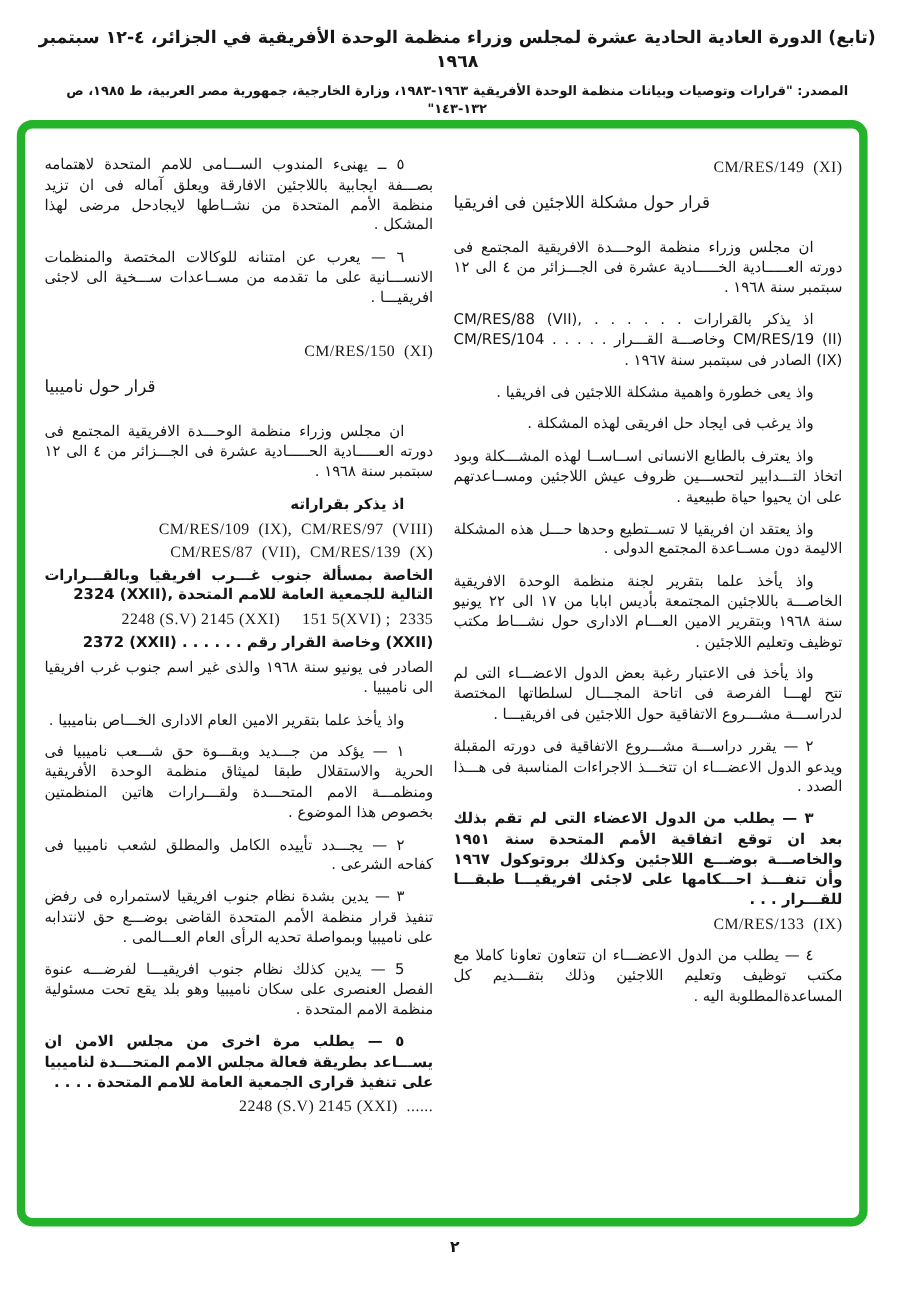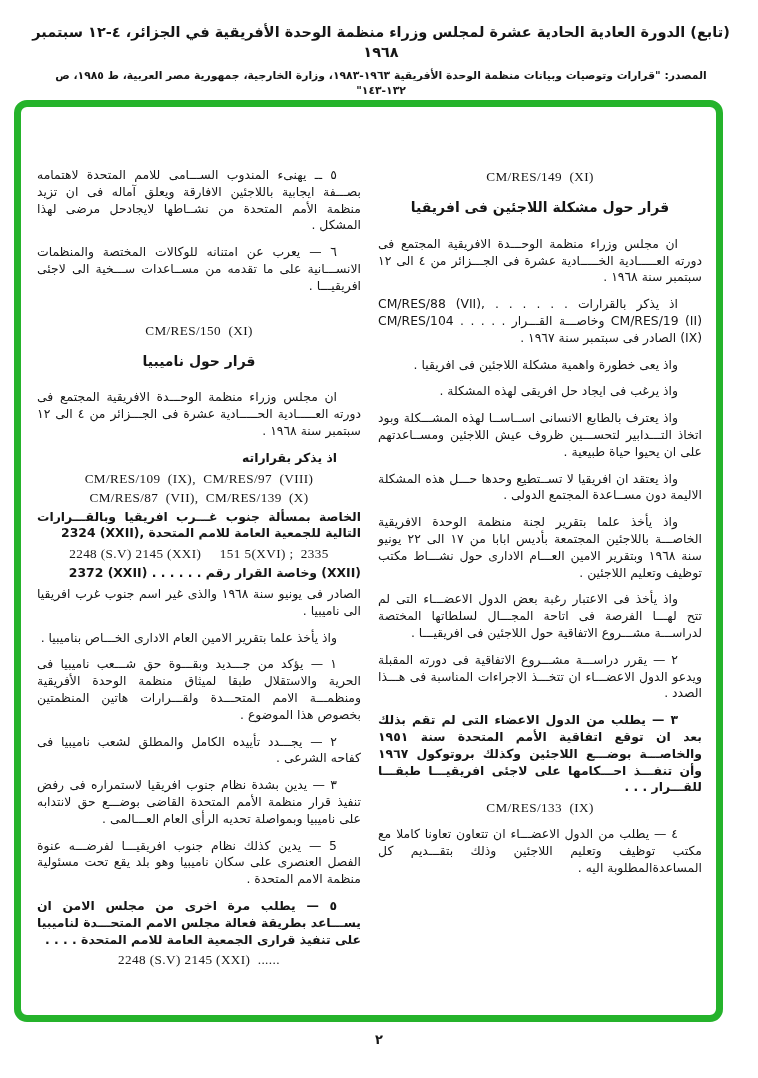--- a/index.html
+++ b/index.html
@@ -21,37 +21,37 @@
     width:695px;height:908px;
     border:7px solid #25b32b;border-radius:13px;
     box-sizing:content-box;background:#fff;
   }
   .content{
     position:absolute;left:0;top:0;right:0;bottom:0;
     padding:22px 14px 8px 16px;
     display:flex;flex-direction:row;gap:17px;
     direction:rtl;overflow:hidden;
   }
-  .col{flex:1 1 0;min-width:0;direction:rtl;margin-top:38px;}
+  .col{flex:1 1 0;min-width:0;direction:rtl;}
   
   .para{
     font-size:12.4px;line-height:16.8px;
     text-align:justify;text-indent:24px;
     margin:0 0 10px 0;
   }
   .para.noindent{text-indent:0;}
   .ref{
-    direction:ltr;text-align:center;unicode-bidi:embed;
+    direction:ltr;text-align:right;unicode-bidi:embed;
     font-family:"Liberation Serif",serif;
     font-size:13.2px;letter-spacing:.4px;
     margin:2px 0 10px 0;white-space:pre;
   }
   .ref.tight{margin:0 0 3px 0;}
   .rtitle{
-    text-align:center;font-weight:bold;font-size:14px;
+    text-align:left;font-weight:normal;font-size:14px;
     text-indent:0;margin:14px 0 20px 0;letter-spacing:.2px;
   }
   .gap-top{margin-top:28px;}
   .small-gap{margin-bottom:4px;font-weight:bold;}
   
   .page-footer{
     position:absolute;top:1032px;left:0;width:758px;
     text-align:center;font-size:13px;font-weight:bold;
   }
 </style>

